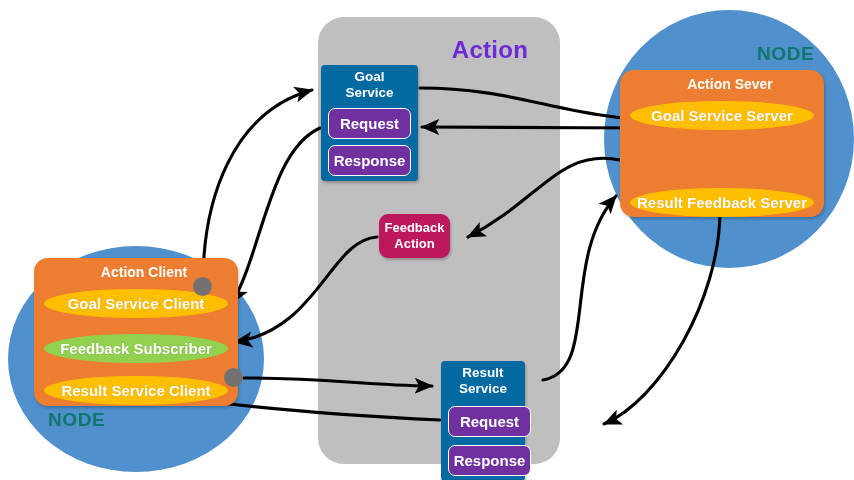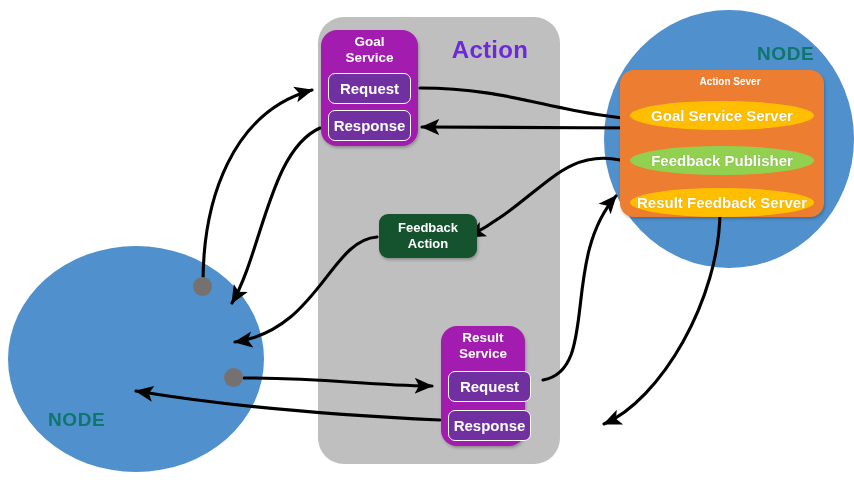--- a/index.html
+++ b/index.html
@@ -79,21 +79,21 @@
   }
   .actor-box.client { left: 34px;  top: 258px; width: 204px; height: 148px; }
   .actor-box.server { left: 620px; top: 70px;  width: 204px; height: 147px; }
 
   .actor-title {
     position: absolute;
     left: 0;
     top: 6px;
     width: 100%;
     text-align: center;
-    font-size: 10px;
+    font-size: 14px;
     font-weight: bold;
     color: #ffffff;
     padding-left: 16px;
   }
 
   
   .pill {
     position: absolute;
     left: 10px;
     width: 184px;
@@ -109,23 +109,24 @@
   }
   .pill.yellow { background: #ffbf00; }
   .pill.green  { background: #92d050; }
   .pill.r1 { top: 31px; }
   .pill.r2 { top: 76px; }
   .pill.r3 { top: 118px; }
 
   
   .svc-box {
     position: absolute;
-    background: #a21caf;
-    border-radius: 16px;
+    background: #0369a1;
+    border-radius: 4px;
     box-shadow: 1px 2px 3px rgba(0,0,0,0.25);
+    margin-top: 35px;
   }
   .svc-box.goal   { left: 321px; top: 30px;  width: 97px;  height: 116px; }
   .svc-box.result { left: 441px; top: 326px; width: 84px; height: 120px; }
 
   .svc-title {
     position: absolute;
     left: 0;
     top: 4px;
     width: 100%;
     text-align: center;
@@ -153,24 +154,24 @@
   .svc-box.goal   .rr-box.req { top: 43px; }
   .svc-box.goal   .rr-box.res { top: 80px; }
   .svc-box.result .rr-box.req { top: 45px; }
   .svc-box.result .rr-box.res { top: 84px; }
 
   
   .topic-box {
     position: absolute;
     left: 379px;
     top: 214px;
-    width: 98px;
+    width: 71px;
     height: 44px;
     border-radius: 9px;
-    background: #14532d;
+    background: #be185d;
     box-shadow: 1px 2px 3px rgba(0,0,0,0.25);
     display: flex;
     flex-direction: column;
     align-items: center;
     justify-content: center;
     font-size: 13px;
     font-weight: bold;
     color: #ffffff;
     line-height: 16px;
     text-align: center;
@@ -230,26 +231,31 @@
       <path d="M244,378 C330,378 360,385 432,386"></path>
 
       <path d="M543,380 C600,370 560,260 616,196"></path>
 
       <path d="M720,210 C720,300 660,400 604,424"></path>
 
       <path d="M440,420 C330,415 220,405 136,391"></path>
     </g>
   </svg>
 
+  <div class="actor-box client">
+    <div class="actor-title">Action Client</div>
+    <div class="pill yellow r1">Goal Service Client</div>
+    <div class="pill green  r2">Feedback Subscriber</div>
+    <div class="pill yellow r3">Result Service Client</div>
+  </div>
   <div class="node-label left">NODE</div>
 
   <div class="actor-box server">
     <div class="actor-title">Action Sever</div>
     <div class="pill yellow r1">Goal Service Server</div>
-    <div class="pill green  r2">Feedback Publisher</div>
     <div class="pill yellow r3">Result Feedback Server</div>
   </div>
   <div class="node-label right">NODE</div>
 
   <div class="svc-box goal">
     <div class="svc-title">
       <span>Goal</span><br>
       <span>Service</span>
     </div>
     <div class="rr-box req">Request</div>

